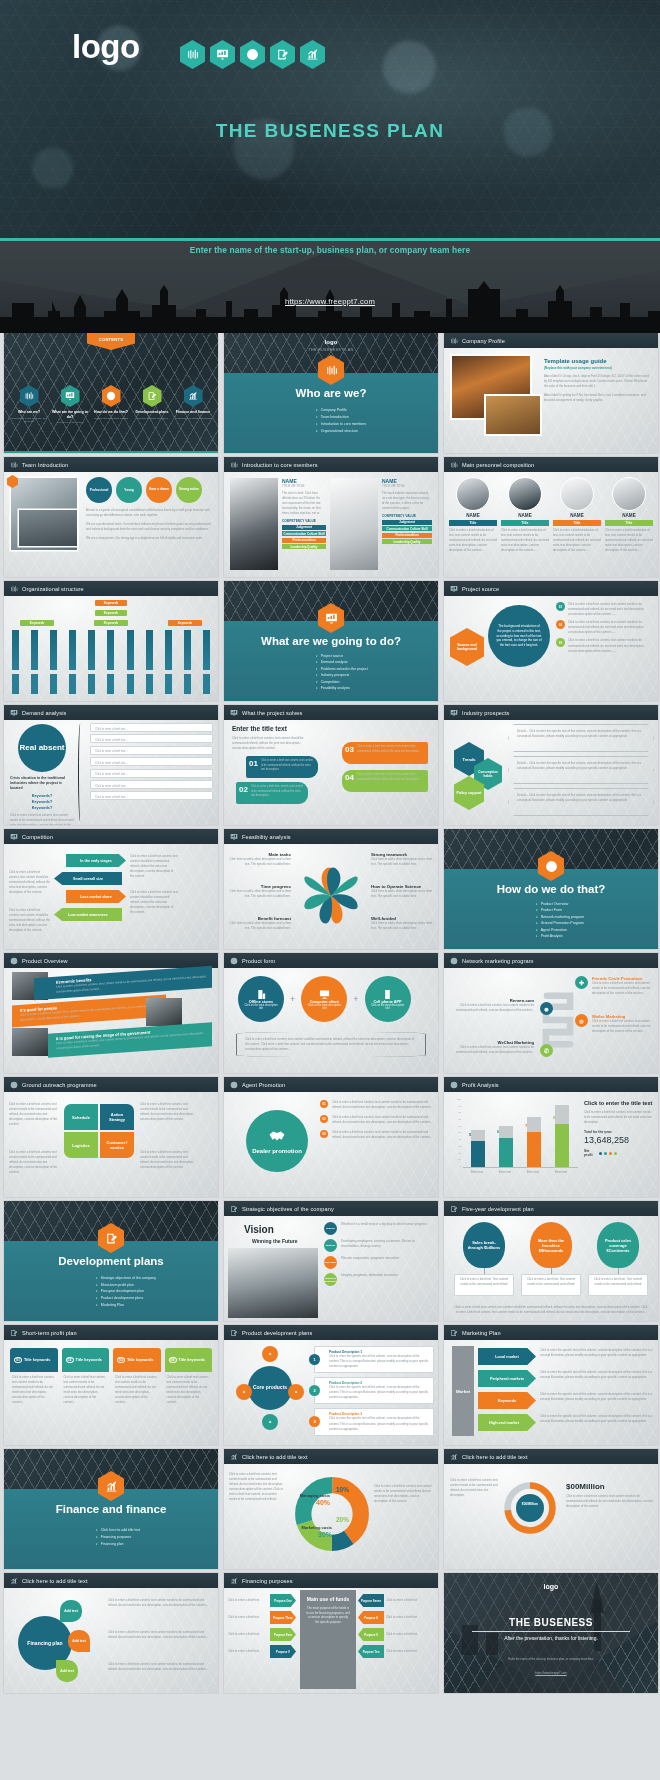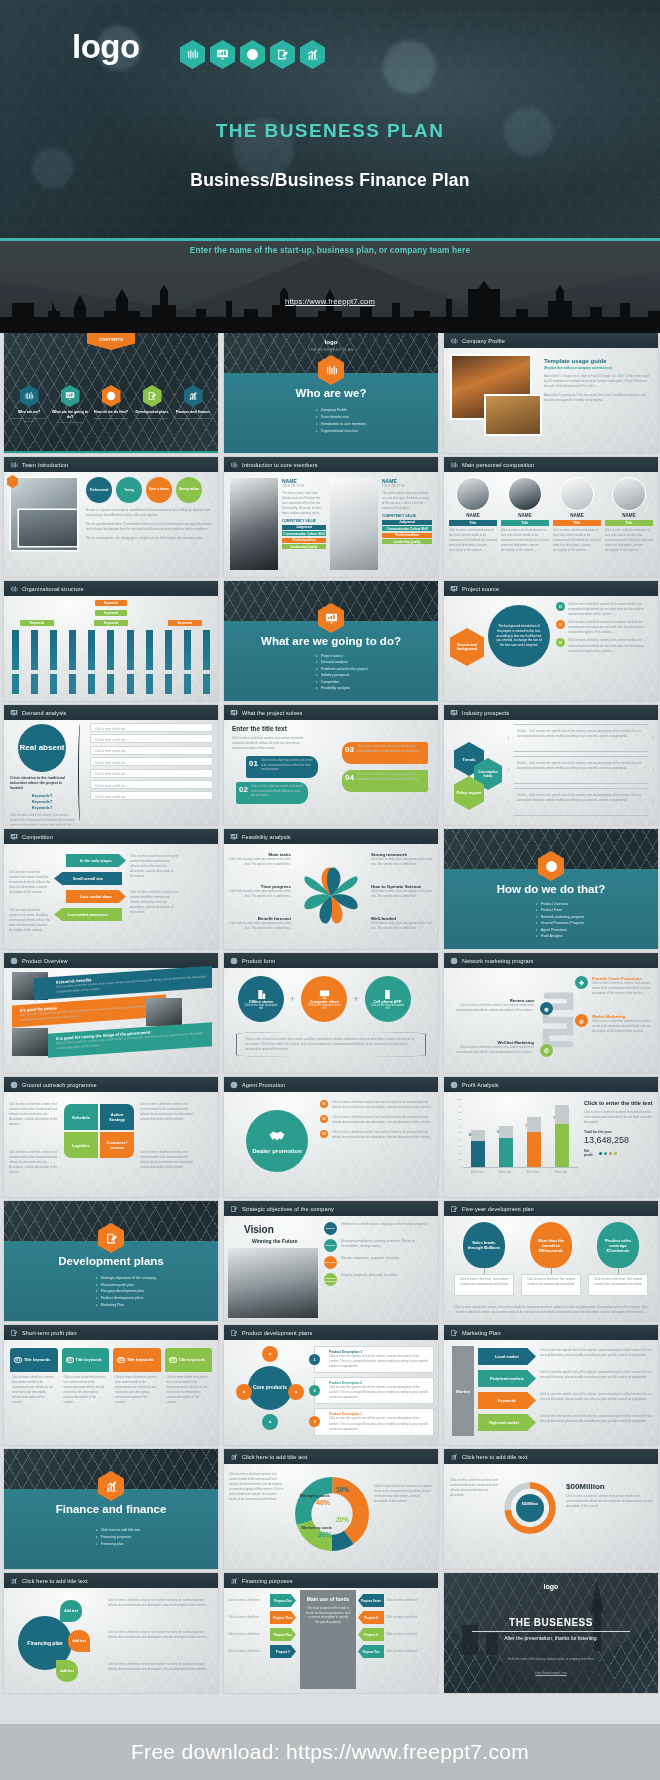--- a/index.html
+++ b/index.html
@@ -143,21 +143,20 @@
           </svg>
         </span>
       <span class="hex">
           <svg viewBox="0 0 24 24">
             <path d="M3 20h18v1H3zM5 14h3v5H5zm5-4h3v9h-3zm5-5h3v14h-3zM4 10l6-5 4 3 6-6v4l-6 5-4-3-5 4z"></path>
           </svg>
         </span>
     </div>
 
     <div class="hero-title">THE BUSENESS PLAN</div>
-    <div class="hero-sub">Business/Business Finance Plan</div>
     <div class="teal-rule"></div>
 
     <div class="hero-bottom">
       <svg width="660" height="92" viewBox="0 0 660 92" style="position:absolute;left:0;top:0">
         <polygon points="0,0 660,0 660,30 330,92 0,40" fill="#3a4146" opacity=".55"></polygon>
         <polygon points="120,92 330,10 540,92" fill="#2b3135" opacity=".6"></polygon>
       </svg>
       <svg class="skyline" viewBox="0 0 660 52" preserveAspectRatio="none">
         <path class="sil" d="M0,52 L0,36 L12,36 L12,22 L34,22 L34,36 L48,36 L48,30 L52,30 L52,20 L56,30 L60,30 L60,36 L74,36 L74,26 L80,14 L86,26 L86,36 L104,36 L104,30 L116,30 L116,18 L122,8 L128,18 L128,30 L140,30 L140,36 L152,36 L152,24 L160,24 L160,10 L164,4 L168,10 L168,24 L176,24 L176,36 L196,36 L196,28 L206,28 L206,36 L226,36 L226,20 L232,20 L232,36 L244,36 L244,28 L258,28 L258,36 L272,36 L272,24 L280,24 L280,12 L284,6 L288,12 L288,24 L296,24 L296,36 L318,36 L318,30 L326,30 L326,16 L330,8 L334,16 L334,30 L342,30 L342,36 L360,36 L360,26 L372,26 L372,36 L392,36 L392,22 L400,22 L400,36 L414,36 L414,30 L430,30 L430,36 L446,36 L446,18 L452,18 L452,36 L468,36 L468,8 L478,8 L484,0 L490,8 L500,8 L500,36 L516,36 L516,28 L528,28 L528,36 L548,36 L548,20 L556,20 L556,10 L560,4 L564,10 L564,20 L572,20 L572,36 L590,36 L590,26 L602,26 L602,36 L620,36 L620,22 L630,22 L630,36 L648,36 L648,30 L660,30 L660,52 Z"></path>
       </svg>
@@ -1169,17 +1168,14 @@
       <div class="ctr" style="top:10px;color:#fff;font-size:7px;font-weight:700">logo</div>
       <div class="ctr" style="top:44px;color:#fff;font-size:10px;font-weight:700;letter-spacing:.5px">THE BUSENESS</div>
       <div style="position:absolute;left:28px;right:28px;top:58px;height:1px;background:#fff;opacity:.8"></div>
       <div class="ctr" style="top:62px;color:#fff;font-size:5px">After the presentation,  thanks for listening.</div>
       <div class="ctr" style="top:84px;color:#9fb0b6;font-size:2.8px;line-height:1.5;padding:0 46px">Enter the name of the start-up, business plan, or company team here</div>
       <div class="ctr" style="top:98px;color:#9fb0b6;font-size:2.8px;text-decoration:underline">https://www.freeppt7.com</div>
     </div>
 
   </div>
 
-  <div class="footer">
-    <span class="footer-t">Free download:  https://www.freeppt7.com</span>
-  </div>
 
 </div>
 
 </body></html>

